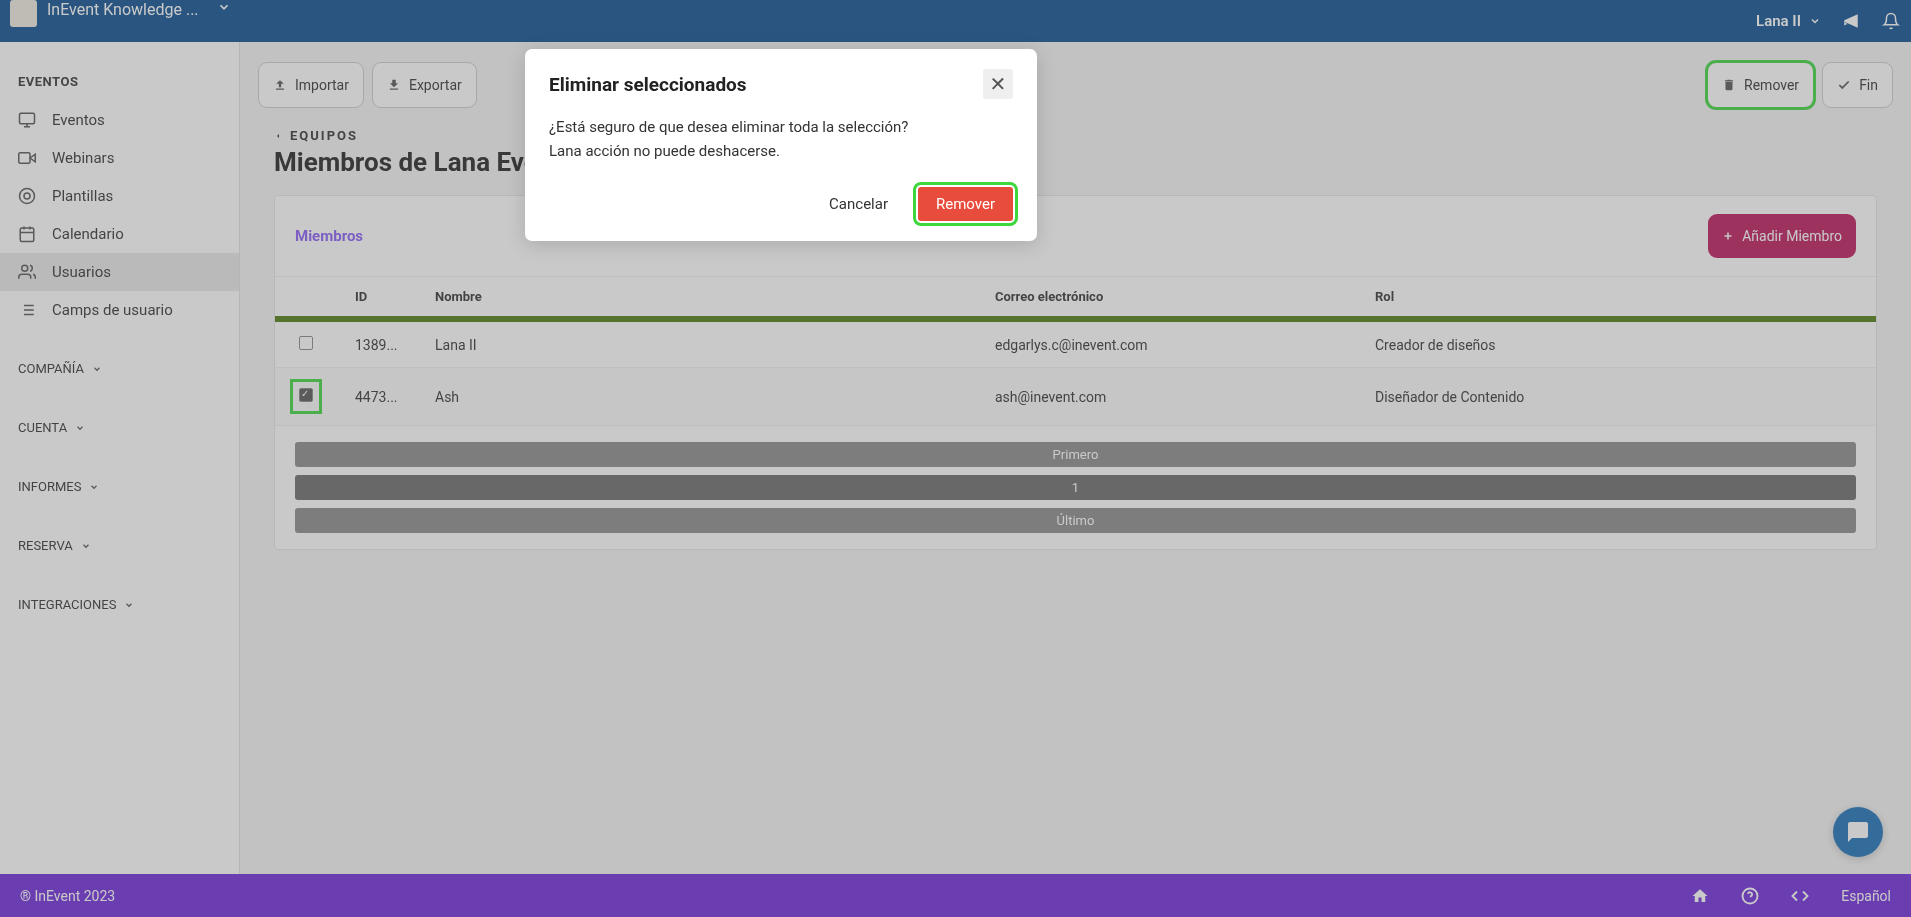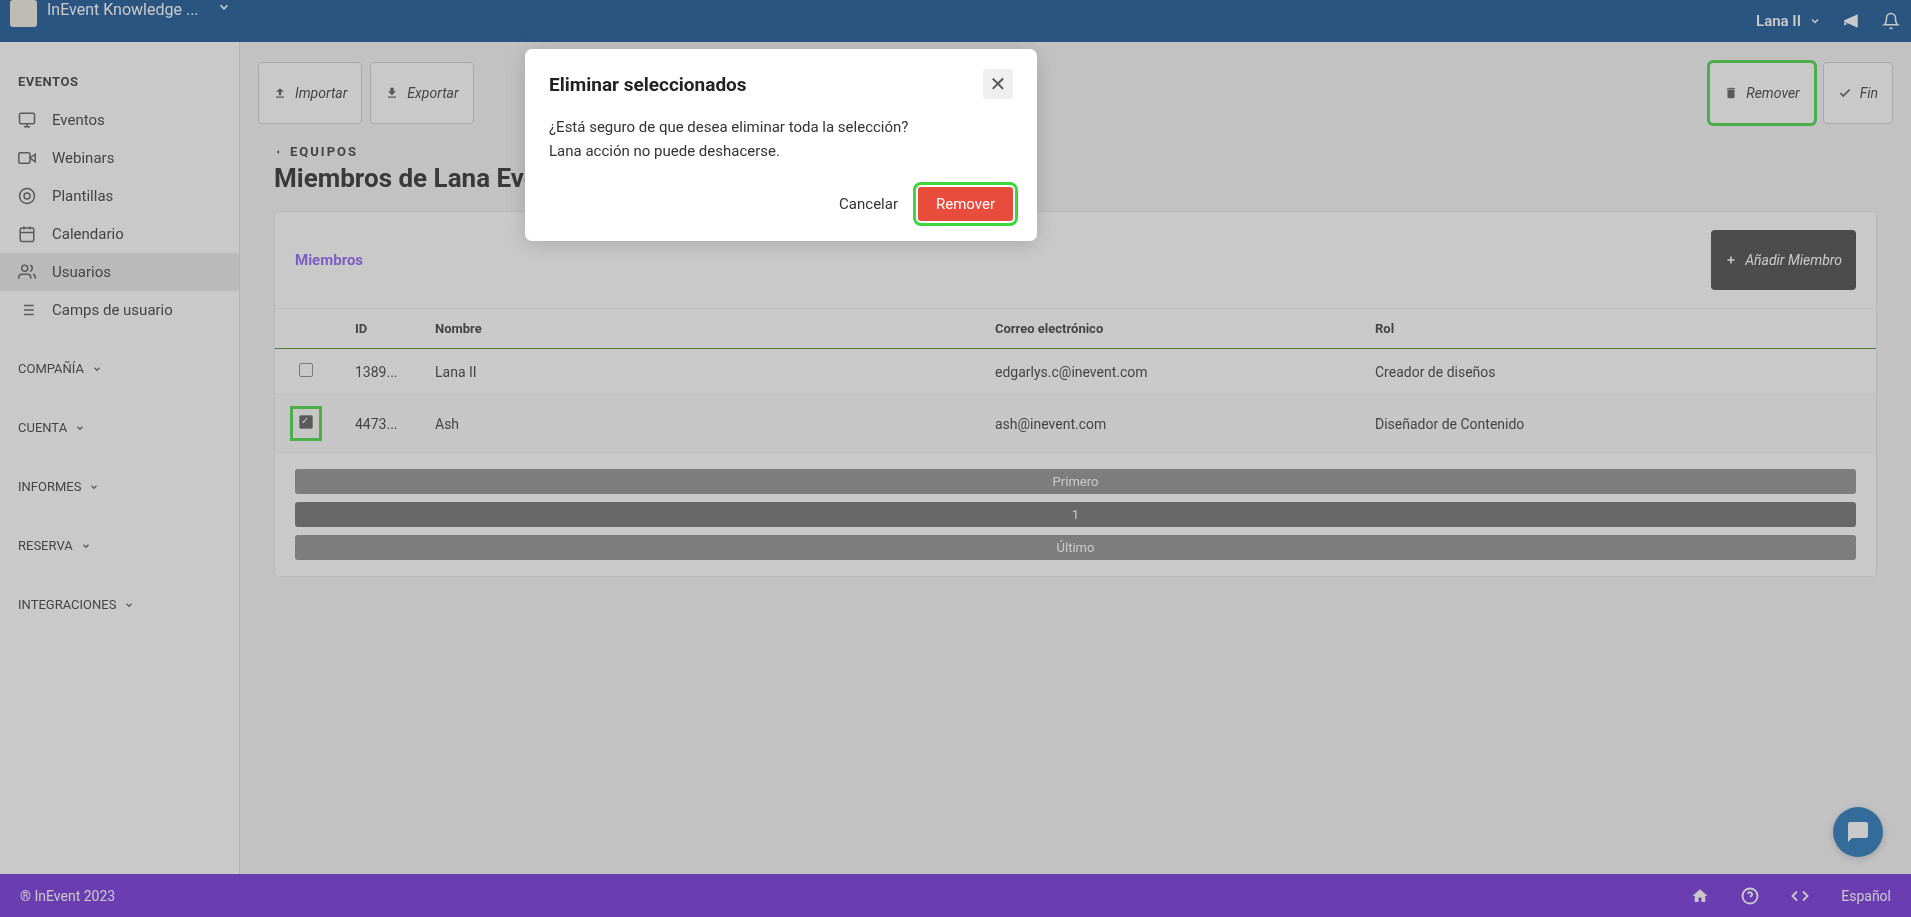--- a/index.html
+++ b/index.html
@@ -20,34 +20,34 @@
 .sidebar { width: 240px; background: #fff; border-right: 1px solid #e0e0e0; display: flex; flex-direction: column; padding-top: 20px; }
 .sidebar-heading { font-size: 13px; font-weight: 700; color: #333; padding: 12px 18px; letter-spacing: 0.5px; }
 .sidebar-item { display: flex; align-items: center; gap: 16px; padding: 10px 18px; font-size: 15px; color: #333; cursor: pointer; }
 .sidebar-item.active { background: #e8e8e8; font-weight: 400; }
 .sidebar-item-icon { width: 18px; height: 18px; display: flex; align-items: center; justify-content: center; color: #555; }
 .sidebar-group { display: flex; align-items: center; gap: 8px; padding: 12px 18px; font-size: 13px; font-weight: 400; color: #333; cursor: pointer; margin-top: 20px; }
 
 
 .main { flex: 1; padding: 20px 18px; overflow: auto; }
 .action-bar { display: flex; gap: 8px; margin-bottom: 20px; }
-.btn { display: inline-flex; align-items: center; gap: 8px; padding: 22px 14px; border: 1px solid #ccc; border-radius: 4px; background: #fff; font-size: 14px; color: #333; cursor: pointer; font-style: italic; }
+.btn { display: inline-flex; align-items: center; gap: 8px; padding: 14px 14px; border: 1px solid #ccc; border-radius: 9px; background: #fff; font-size: 14px; color: #333; cursor: pointer; }
 .action-bar-right { margin-left: auto; display: flex; gap: 8px; }
 .btn.highlight { outline: 3px solid #3dd63d; outline-offset: -1px; }
 
 .breadcrumb { display: flex; align-items: center; gap: 8px; font-size: 13px; font-weight: 700; letter-spacing: 2px; color: #333; margin-bottom: 4px; padding-left: 16px; }
 .page-title { font-size: 26px; font-weight: 700; color: #222; padding-left: 16px; margin-bottom: 18px; }
 
 .card { background: #fff; border: 1px solid #e5e5e5; border-radius: 4px; margin: 0 16px; padding: 0; }
 .card-header { display: flex; align-items: center; padding: 18px 20px; border-bottom: 1px solid #eee; }
 .card-title { font-size: 15px; font-weight: 700; color: #8b5cf6; }
-.btn-primary { background: #404040; color: #fff; border: none; }
+.btn-primary { background: #be185d; color: #fff; border: none; }
 
 table { width: 100%; border-collapse: collapse; }
-th { text-align: left; font-size: 13px; font-weight: 700; color: #333; padding: 12px 18px; border-bottom: 1px solid #4d7c0f; }
+th { text-align: left; font-size: 13px; font-weight: 700; color: #333; padding: 12px 18px; border-bottom: 6px solid #4d7c0f; }
 td { font-size: 14px; color: #333; padding: 14px 18px; border-bottom: 1px solid #f0f0f0; }
 tr.selected td { background: #fafafa; }
 .checkbox-cell { width: 40px; text-align: center; }
 .checkbox { width: 14px; height: 14px; border: 1.5px solid #888; border-radius: 2px; display: inline-block; position: relative; }
 .checkbox.checked { background: #555; }
 .checkbox.checked::after { content: "✓"; color: #fff; font-size: 10px; position: absolute; top: -1px; left: 1px; }
 .checkbox-highlight { outline: 3px solid #3dd63d; padding: 6px; display: inline-block; }
 
 .pagination { display: flex; gap: 8px; justify-content: flex-end; padding: 16px 20px; flex-direction: column; }
 .page-btn { padding: 5px 14px; background: #8a8a8a; color: #fff; border-radius: 3px; font-size: 13px; cursor: pointer; border: none; }
@@ -57,21 +57,21 @@
 .footer { height: 43px; background: #6d28d9; color: #fff; display: flex; align-items: center; padding: 0 20px; font-size: 14px; position: absolute; bottom: 0; left: 0; right: 0; }
 .footer-right { margin-left: auto; display: flex; align-items: center; gap: 32px; }
 
 
 .overlay { position: absolute; inset: 0; background: rgba(100,100,100,0.35); z-index: 100; }
 .modal { position: absolute; top: 49px; left: 525px; width: 512px; background: #fff; border-radius: 7px; z-index: 101; box-shadow: 0 4px 20px rgba(0,0,0,0.15); }
 .modal-header { display: flex; align-items: center; padding: 20px 24px 8px; }
 .modal-title { font-size: 19px; font-weight: 700; color: #222; }
 .modal-close { margin-left: auto; width: 30px; height: 30px; background: #efefef; border-radius: 3px; display: flex; align-items: center; justify-content: center; cursor: pointer; font-size: 20px; color: #555; border: none; }
 .modal-body { padding: 8px 24px 16px; font-size: 15px; color: #333; line-height: 1.6; }
-.modal-footer { display: flex; justify-content: flex-end; gap: 4px; padding: 8px 24px 20px; align-items: flex-start; margin-left: 40px; }
+.modal-footer { display: flex; justify-content: flex-end; gap: 14px; padding: 8px 24px 20px; align-items: flex-start; margin-left: 40px; }
 .modal-cancel { background: none; border: none; font-size: 15px; color: #333; padding: 8px 16px; cursor: pointer; }
 .modal-remove { background: #e74c3c; color: #fff; border: none; padding: 8px 18px; border-radius: 3px; font-size: 15px; cursor: pointer; outline: 3px solid #3dd63d; outline-offset: 2px; }
 
 
 .chat-bubble { position: absolute; bottom: 60px; right: 28px; width: 50px; height: 50px; background: #1a6fb8; border-radius: 50%; display: flex; align-items: center; justify-content: center; z-index: 50; box-shadow: 0 2px 8px rgba(0,0,0,0.2); cursor: pointer; }
 
 svg { display: block; }
 </style>
 </head>
 <body>

